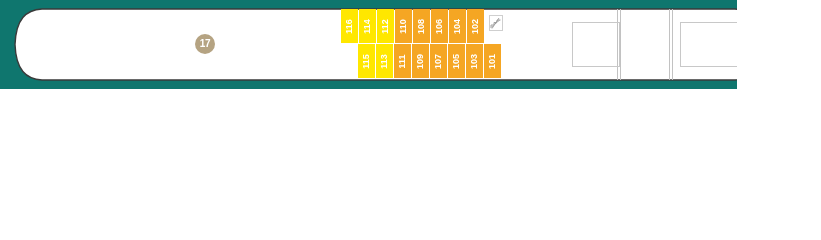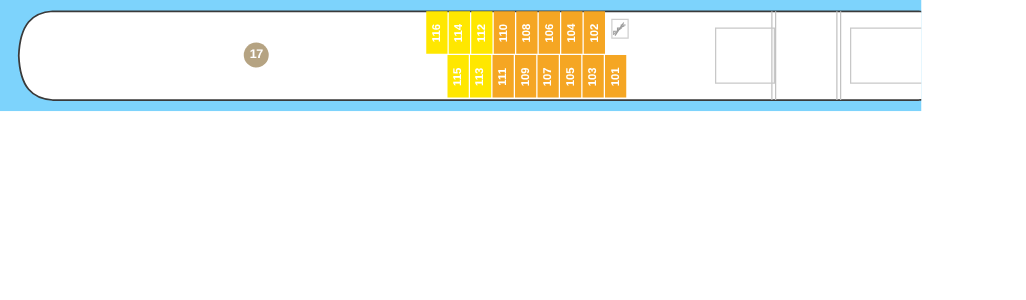--- a/index.html
+++ b/index.html
@@ -9,21 +9,21 @@
     background: #ffffff;
   }
   body {
     font-family: "Liberation Sans", sans-serif;
   }
 
   #deck-plan {
     position: relative;
     width: 737px;
     height: 89px;
-    background: #7dd3fc;
+    background: #0f766e;
     overflow: hidden;
     text-decoration: underline;
   }
 
   
   #hull-svg {
     position: absolute;
     left: 0;
     top: 0;
     width: 821px;

